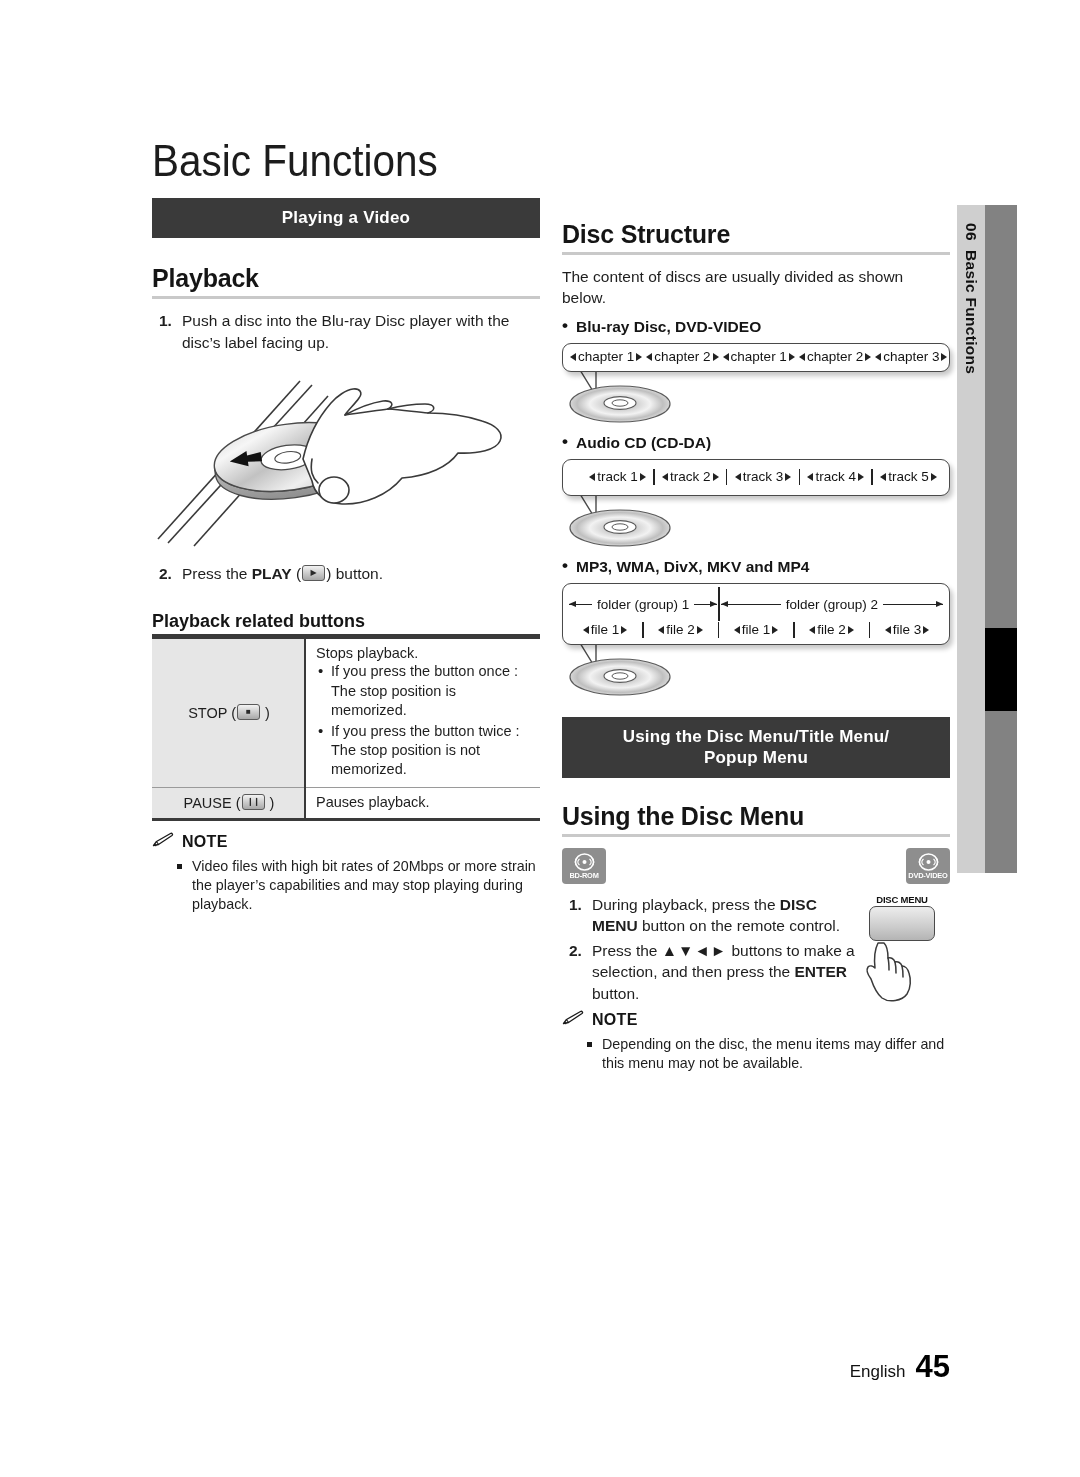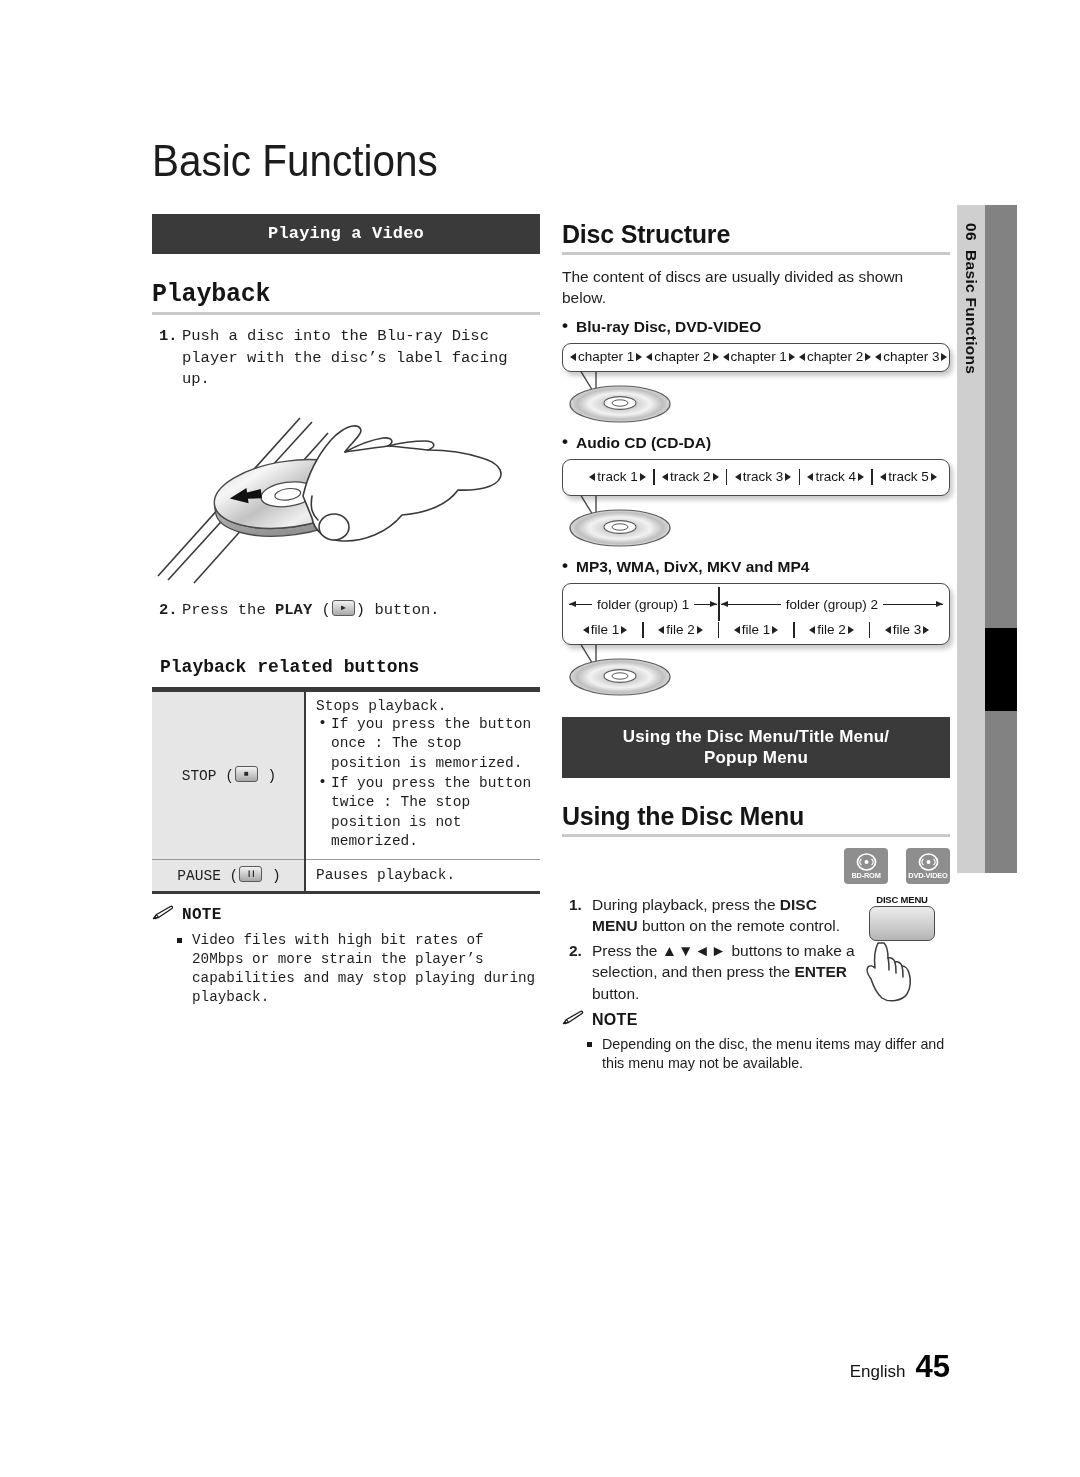--- a/index.html
+++ b/index.html
@@ -30,23 +30,22 @@
     color: #1c1c1c;
     font-family: "Liberation Sans", sans-serif;
     transform: scaleX(0.92);
     transform-origin: left top;
   }
 
   
   .col-left {
     position: absolute;
     left: 152px;
-    top: 214px;
+    top: 198px;
     width: 388px;
-    font-family: Liberation Mono, monospace;
   }
   .col-right {
     position: absolute;
     left: 562px;
     top: 220px;
     width: 388px;
   }
 
   
   .banner {
@@ -72,21 +71,21 @@
   .h2-rule {
     height: 3px;
     background: #c9c9c9;
     margin-bottom: 11px;
   }
 
   .h3 {
     font-size: 18px;
     font-weight: bold;
     color: #151515;
-    margin: 8px;
+    margin: 0;
     padding-bottom: 2px;
   }
   .h3-rule {
     height: 2px;
     background: #3a3a3a;
     margin-bottom: 0px;
   }
 
   
   .step {
@@ -316,22 +315,22 @@
   
   .disc-callout {
     position: relative;
     height: 62px;
     margin-top: -2px;
   }
 
   
   .badges {
     display: flex;
-    gap: 18px;
-    justify-content: flex-end;
+    gap: 8px;
+    justify-content: space-between;
     margin-top: 6px;
   }
   .badge {
     width: 44px;
     height: 36px;
     background: #8e8e8e;
     border-radius: 4px;
     display: flex;
     flex-direction: column;
     align-items: center;

